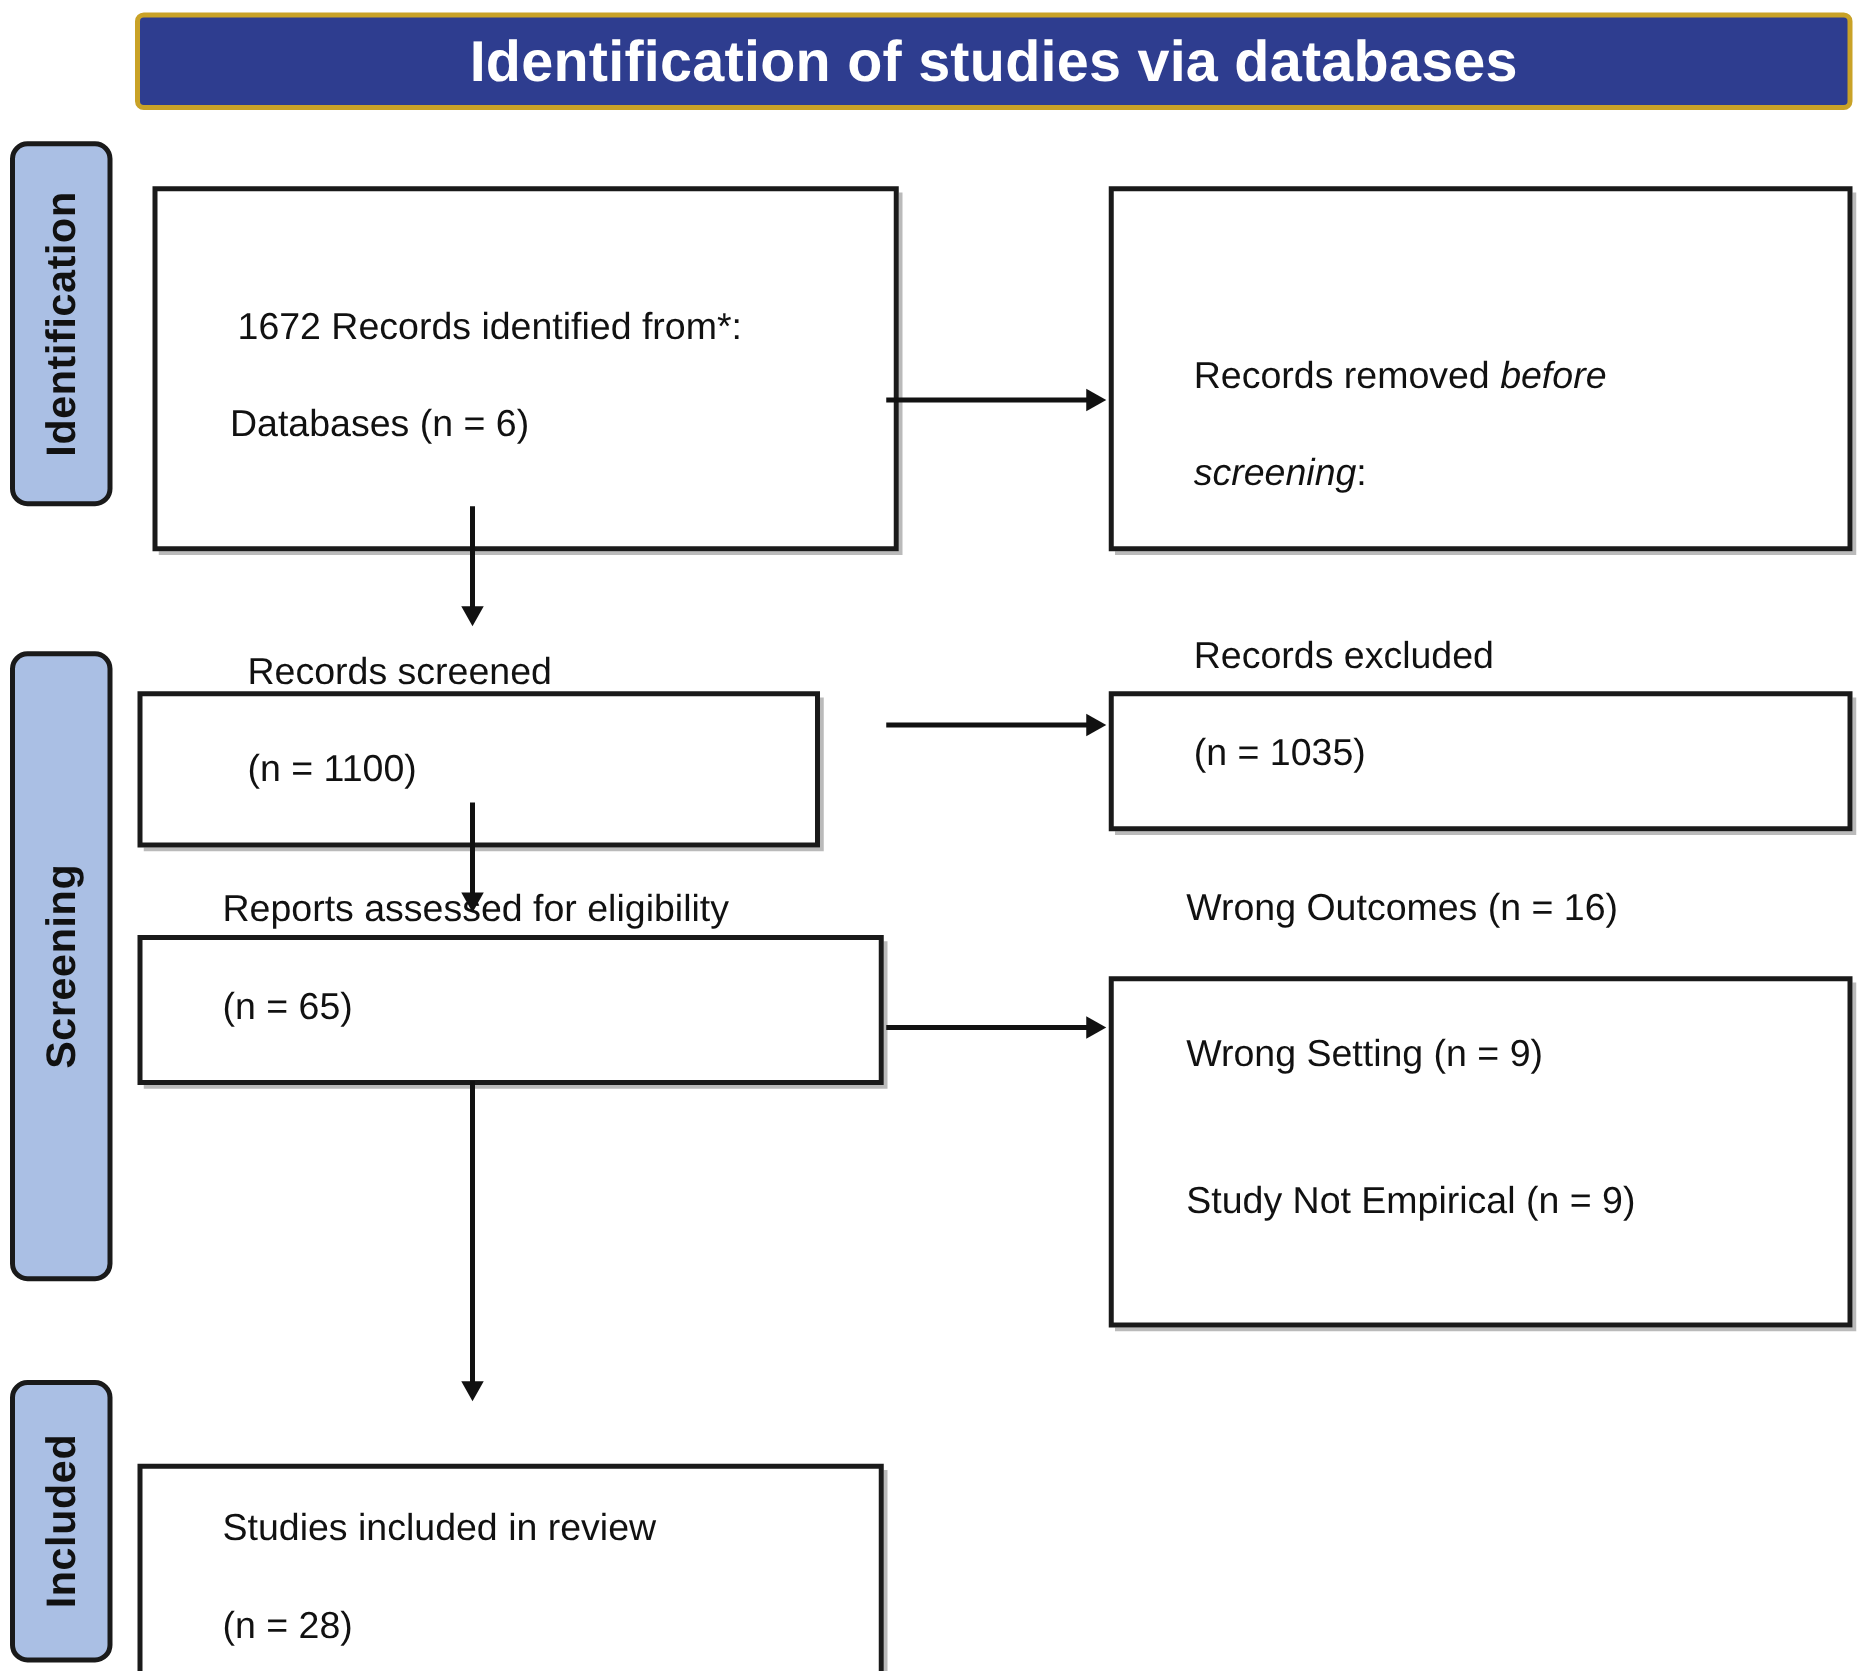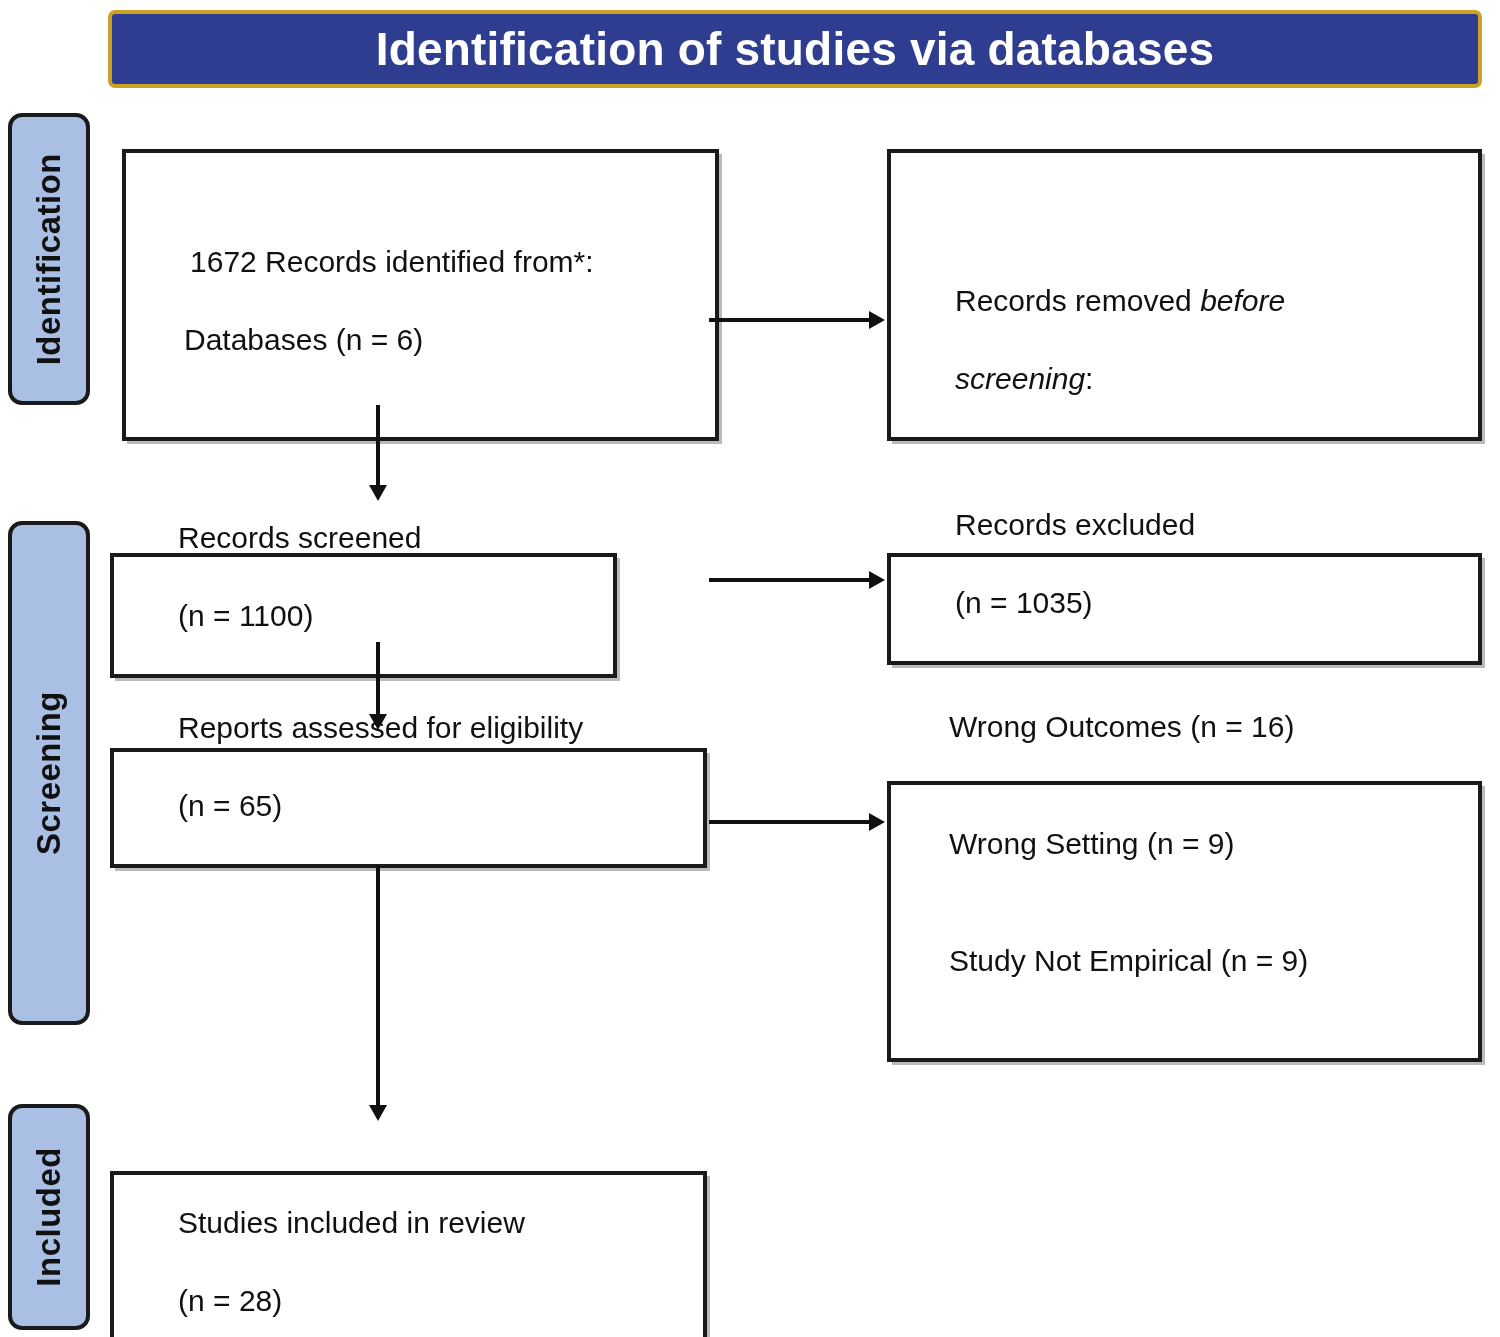--- a/index.html
+++ b/index.html
@@ -85,21 +85,21 @@
     line-height: 1.30;
     color: #111111;
     padding: 0 14px;
     white-space: pre-wrap;
   }
   .box-text .ind { display: block; padding-left: 44px; }
   .box-text .it  { font-style: italic; }
 
   #box-identified   { left: 122px;  top: 113px;  width: 597px;  height: 292px; }
   #box-removed      { left: 887px;  top: 113px;  width: 595px;  height: 292px; }
-  #box-screened     { left: 110px;  top: 517px;  width: 507px;  height: 125px; }
+  #box-screened     { left: 110px;  top: 517px;  width: 546px;  height: 125px; padding-left: 20px; }
   #box-excluded     { left: 887px;  top: 517px;  width: 595px;  height: 112px; }
   #box-eligibility  { left: 110px;  top: 712px;  width: 597px;  height: 120px; }
   #box-reports-excl { left: 887px;  top: 745px;  width: 595px;  height: 281px; }
   #box-included     { left: 110px;  top: 1135px; width: 597px;  height: 192px; }
   .v-line {
     position: absolute;
     width: 4px;
     background: #111111;
   }
   .v-head {

